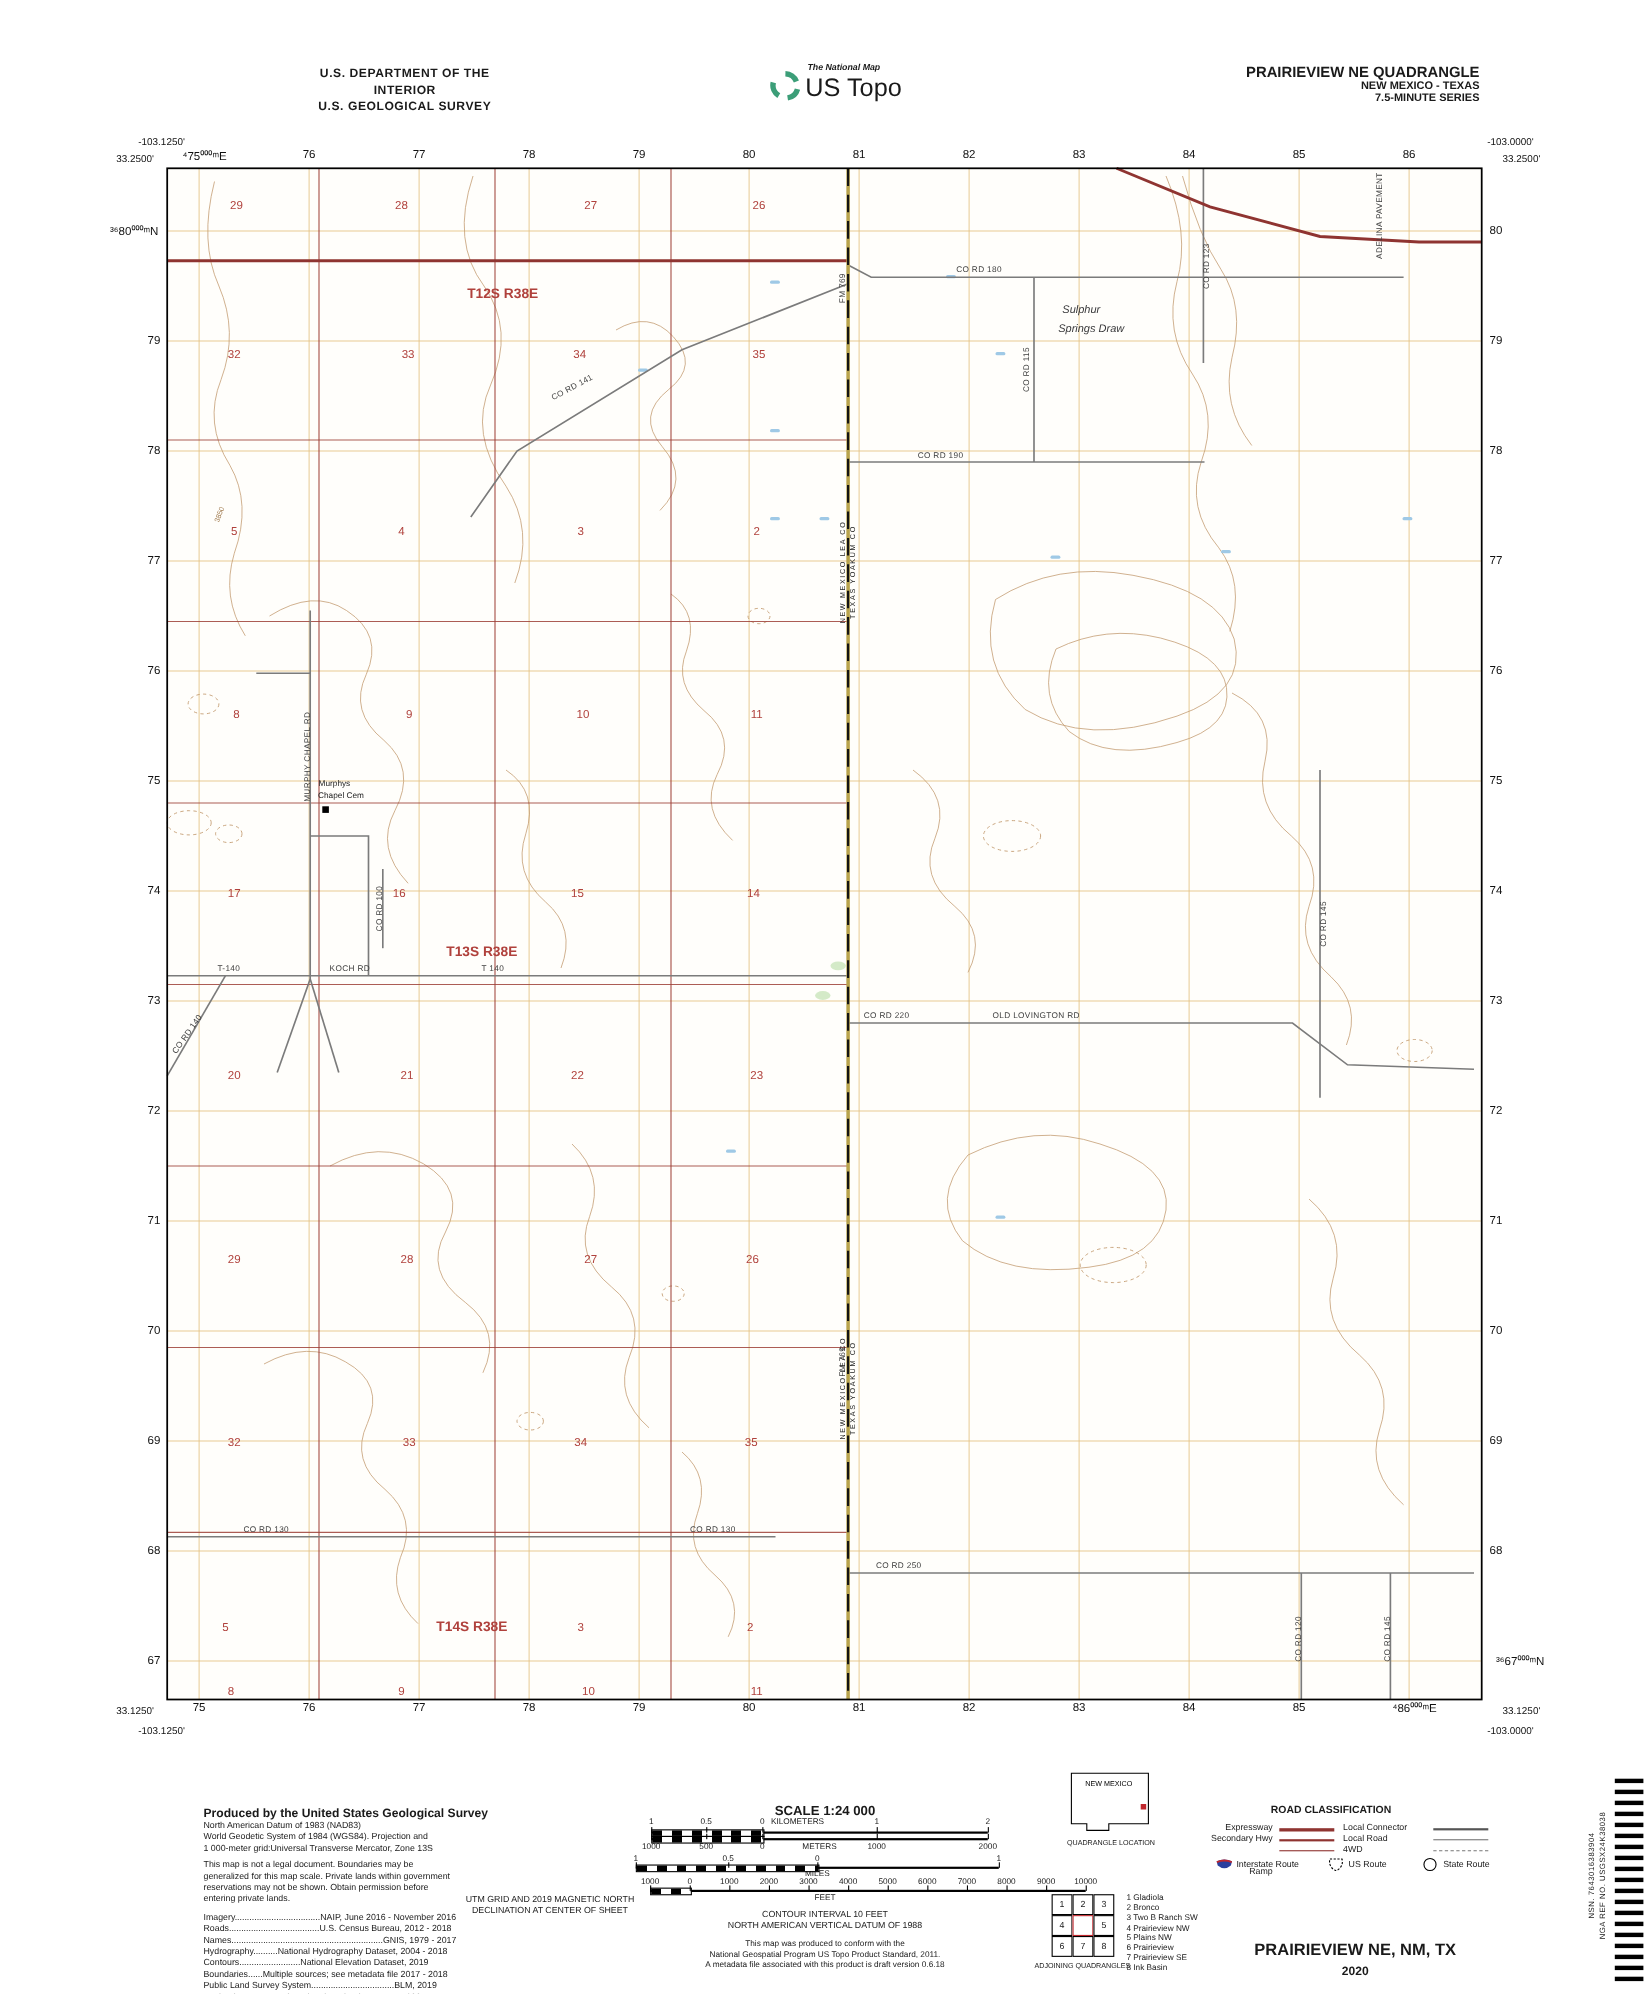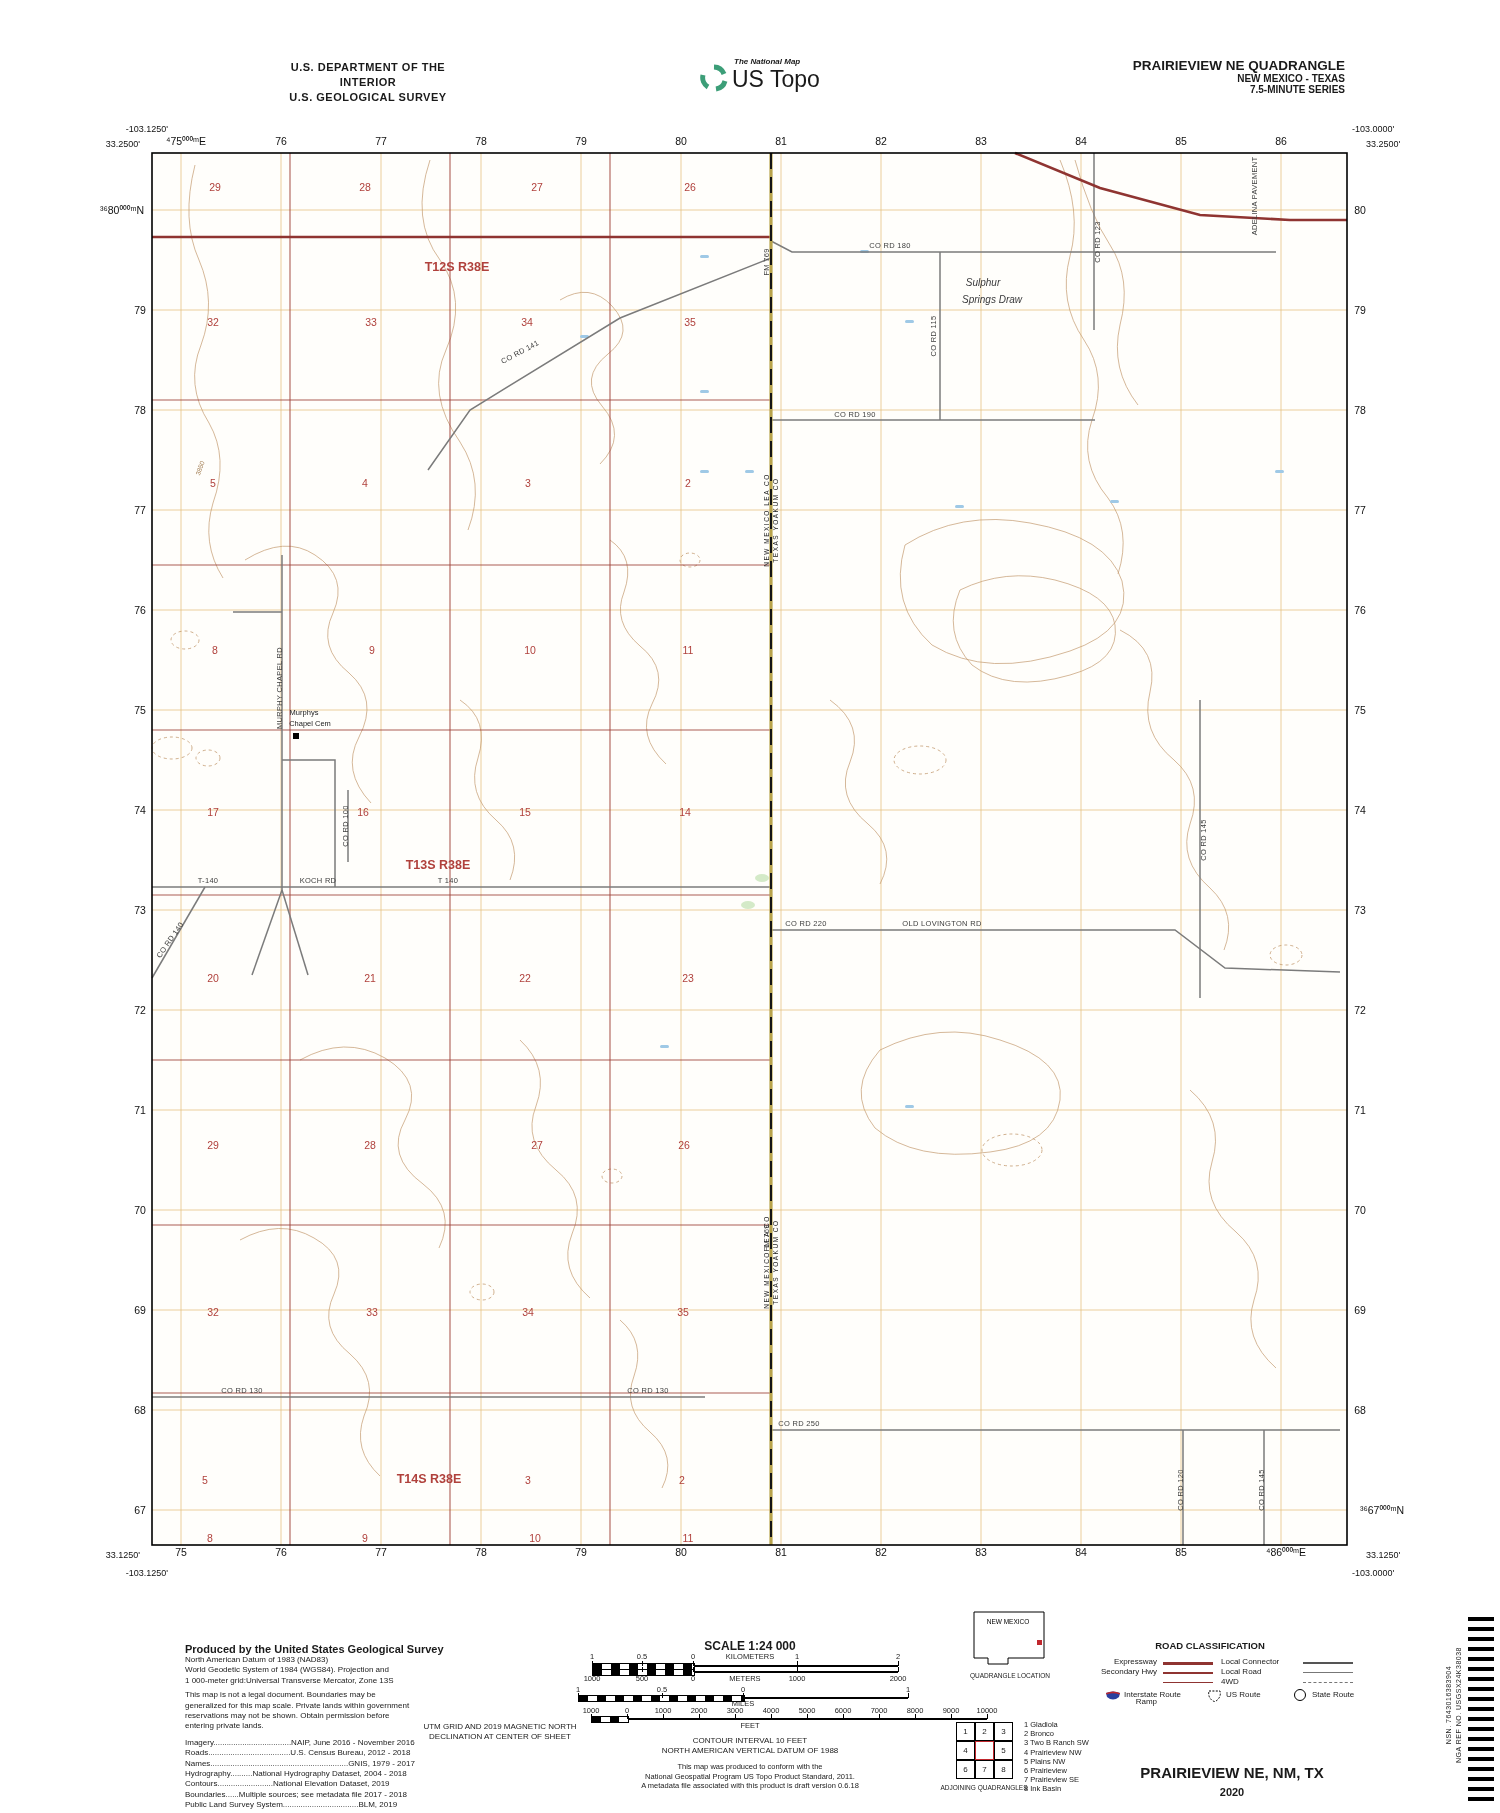--- a/index.html
+++ b/index.html
@@ -229,21 +229,21 @@
       <div class="abs rd" style="left: 933px; top: 336px; transform: translate(-50%, -50%) rotate(-90deg);">CO RD 115</div>
       <div class="abs rd" style="left: 1097px; top: 242px; transform: translate(-50%, -50%) rotate(-90deg);">CO RD 123</div>
       <div class="abs rd" style="left: 1203px; top: 840px; transform: translate(-50%, -50%) rotate(-90deg);">CO RD 145</div>
       <div class="abs rd" style="left: 208px; top: 880px; transform: translate(-50%, -50%);">T-140</div>
       <div class="abs rd" style="left: 318px; top: 880px; transform: translate(-50%, -50%);">KOCH RD</div>
       <div class="abs rd" style="left: 448px; top: 880px; transform: translate(-50%, -50%);">T 140</div>
       <div class="abs rd" style="left: 806px; top: 923px; transform: translate(-50%, -50%);">CO RD 220</div>
       <div class="abs rd" style="left: 942px; top: 923px; transform: translate(-50%, -50%);">OLD LOVINGTON RD</div>
       <div class="abs rd" style="left: 242px; top: 1390px; transform: translate(-50%, -50%);">CO RD 130</div>
       <div class="abs rd" style="left: 648px; top: 1390px; transform: translate(-50%, -50%);">CO RD 130</div>
-      <div class="abs rd" style="left: 799px; top: 1423px; transform: translate(-50%, -50%);">CO RD 250</div>
+      <div class="abs rd" style="left: 817px; top: 1423px; transform: translate(-50%, -50%);">CO RD 250</div>
       <div class="abs rd" style="left: 1180px; top: 1490px; transform: translate(-50%, -50%) rotate(-90deg);">CO RD 120</div>
       <div class="abs rd" style="left: 1261px; top: 1490px; transform: translate(-50%, -50%) rotate(-90deg);">CO RD 145</div>
       <div class="abs rd" style="left: 279px; top: 688px; transform: translate(-50%, -50%) rotate(-90deg);">MURPHY CHAPEL RD</div>
       <div class="abs rd" style="left: 345px; top: 826px; transform: translate(-50%, -50%) rotate(-90deg);">CO RD 100</div>
       <div class="abs rd" style="left: 170px; top: 940px; transform: translate(-50%, -50%) rotate(-55deg);">CO RD 140</div>
       <div class="abs rd" style="left: 766px; top: 262px; transform: translate(-50%, -50%) rotate(-90deg);">FM 769</div>
       <div class="abs rd" style="left: 766px; top: 1238px; transform: translate(-50%, -50%) rotate(-90deg);">FM 769</div>
       <div class="abs rd" style="left: 1254px; top: 196px; transform: translate(-50%, -50%) rotate(-90deg);">ADELINA PAVEMENT</div>
       <div class="abs place" style="left: 983px; top: 282px; transform: translate(-50%, -50%);">Sulphur</div>
       <div class="abs place" style="left: 992px; top: 299px; transform: translate(-50%, -50%);">Springs Draw</div>
@@ -357,21 +357,21 @@
     </div>
   </div>
 
   <div class="abs scale-title ctr" style="left:750px;top:1646px;">SCALE 1:24 000</div>
   <div id="scalebars">
       <div class="abs bar-lab ctr" style="left: 592px; top: 1656px;">1</div>
       <div class="abs bar-lab ctr" style="left: 642px; top: 1656px;">0.5</div>
       <div class="abs bar-lab ctr" style="left: 693px; top: 1656px;">0</div>
       <div class="abs bar-lab ctr" style="left: 797px; top: 1656px;">1</div>
       <div class="abs bar-lab ctr" style="left: 898px; top: 1656px;">2</div>
-      <div class="abs bar-lab ctr" style="left: 726px; top: 1656px; padding-left: 48px;">KILOMETERS</div>
+      <div class="abs bar-lab ctr" style="left: 701px; top: 1656px; padding-left: 48px;">KILOMETERS</div>
       <div class="abs" style="left: 592px; top: 1665px; width: 306px; height: 2px; background: rgb(0, 0, 0);"></div>
       <div class="abs" style="left: 592px; top: 1663px; width: 101px; height: 5px; background: repeating-linear-gradient(90deg, rgb(0, 0, 0) 0px, rgb(0, 0, 0) 9px, rgb(255, 255, 255) 9px, rgb(255, 255, 255) 18px); border: 1px solid rgb(0, 0, 0);"></div>
       <div class="abs" style="left: 592px; top: 1661px; width: 1px; height: 5px; background: rgb(0, 0, 0);"></div>
       <div class="abs" style="left: 642px; top: 1661px; width: 1px; height: 5px; background: rgb(0, 0, 0);"></div>
       <div class="abs" style="left: 693px; top: 1661px; width: 1px; height: 5px; background: rgb(0, 0, 0);"></div>
       <div class="abs" style="left: 797px; top: 1661px; width: 1px; height: 5px; background: rgb(0, 0, 0);"></div>
       <div class="abs" style="left: 898px; top: 1661px; width: 1px; height: 5px; background: rgb(0, 0, 0);"></div>
       <div class="abs bar-lab ctr" style="left: 592px; top: 1678px;">1000</div>
       <div class="abs bar-lab ctr" style="left: 642px; top: 1678px;">500</div>
       <div class="abs bar-lab ctr" style="left: 693px; top: 1678px;">0</div>

